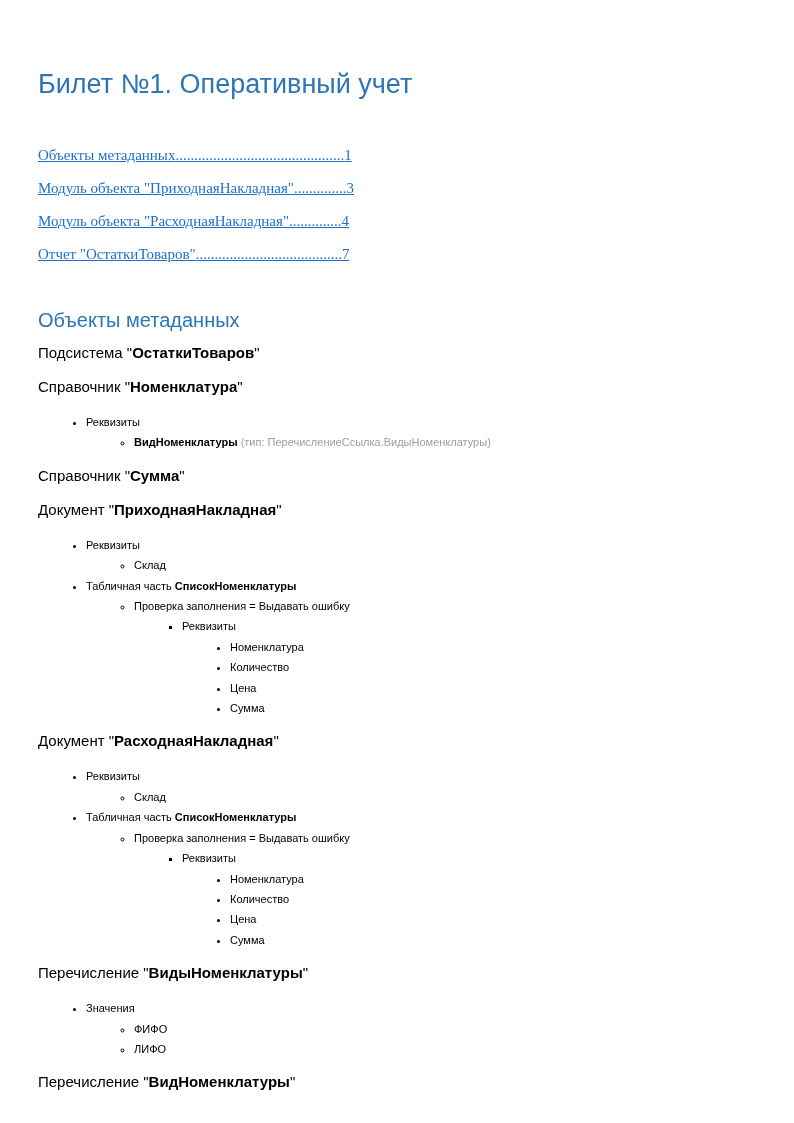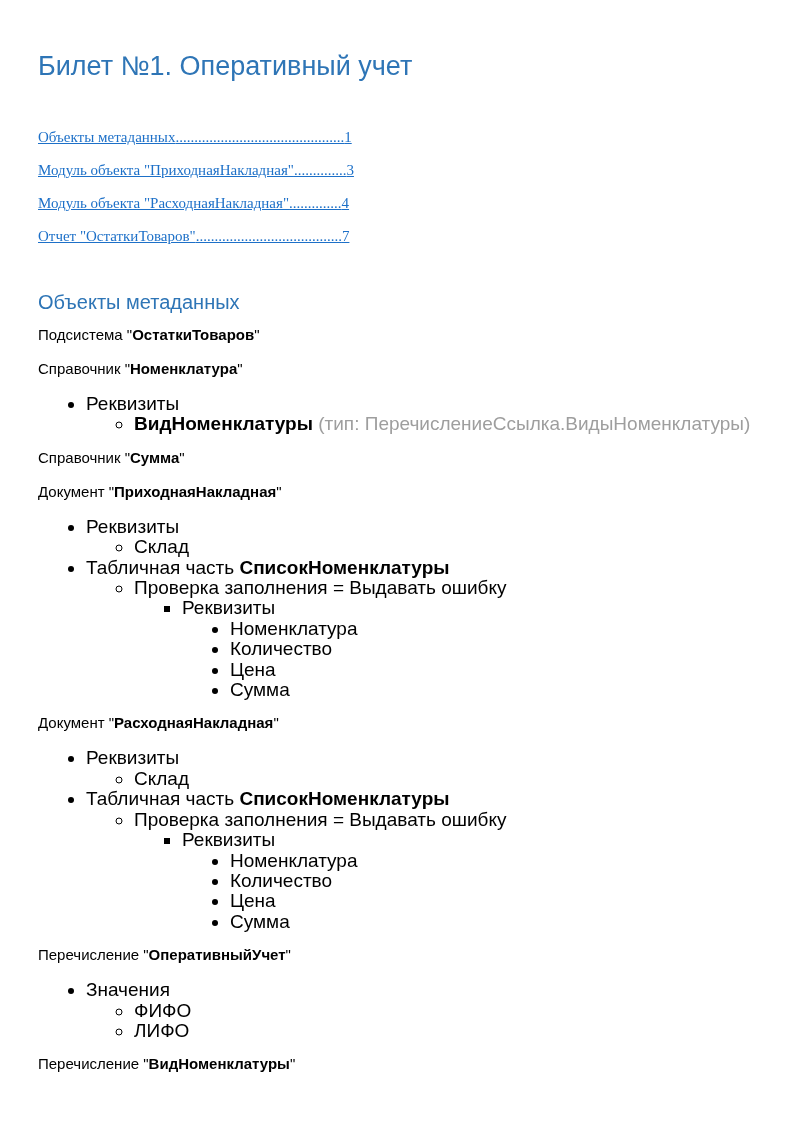--- a/index.html
+++ b/index.html
@@ -7,21 +7,21 @@
     --link: #1D70C8;
     --gray: #9E9E9E;
     --text: #000000;
   }
   * { box-sizing: border-box; }
   html, body { margin: 0; padding: 0; background: #ffffff; }
   .page {
     width: 794px;
     height: 1123px;
     background: #ffffff;
-    padding: 50px 38px 0 38px;
+    padding: 68px 38px 0 38px;
     overflow: hidden;
     font-family: "Liberation Sans", sans-serif;
     color: var(--text);
   }
   .doc-title {
     font-size: 27px;
     line-height: 33px;
     font-weight: 400;
     color: var(--heading);
     margin: 0 0 45px 0;
@@ -44,21 +44,21 @@
     font-weight: 400;
     color: var(--heading);
     margin: 45px 0 12px 0;
   }
   .para {
     font-size: 15px;
     line-height: 17px;
     margin: 0 0 17px 0;
   }
   .para b, li b { font-weight: 700; }
-  ul { margin: 0; font-size: 19px; }
+  ul { margin: 0; font-size: 11px; }
   ul.l1 {
     margin: 14px 0 14px 0;
     padding-left: 48px;
     list-style-type: disc;
   }
   ul.l2 { padding-left: 48px; list-style-type: circle; }
   ul.l3 { padding-left: 48px; list-style-type: square; }
   ul.l4 { padding-left: 48px; list-style-type: disc; }
   li { line-height: 20.4px; }
   .type-note { color: var(--gray); }
@@ -138,21 +138,21 @@
                 <li><span>Цена</span></li>
                 <li><span>Сумма</span></li>
               </ul>
             </li>
           </ul>
         </li>
       </ul>
     </li>
   </ul>
 
-  <p class="para"><span>Перечисление "</span><b>ОперативныйУчет</b><span>"</span></p>
+  <p class="para"><span>Перечисление "</span><b>ВидыНоменклатуры</b><span>"</span></p>
 
   <ul class="l1">
     <li><span>Значения</span>
       <ul class="l2">
         <li><span>ФИФО</span></li>
         <li><span>ЛИФО</span></li>
       </ul>
     </li>
   </ul>
 

